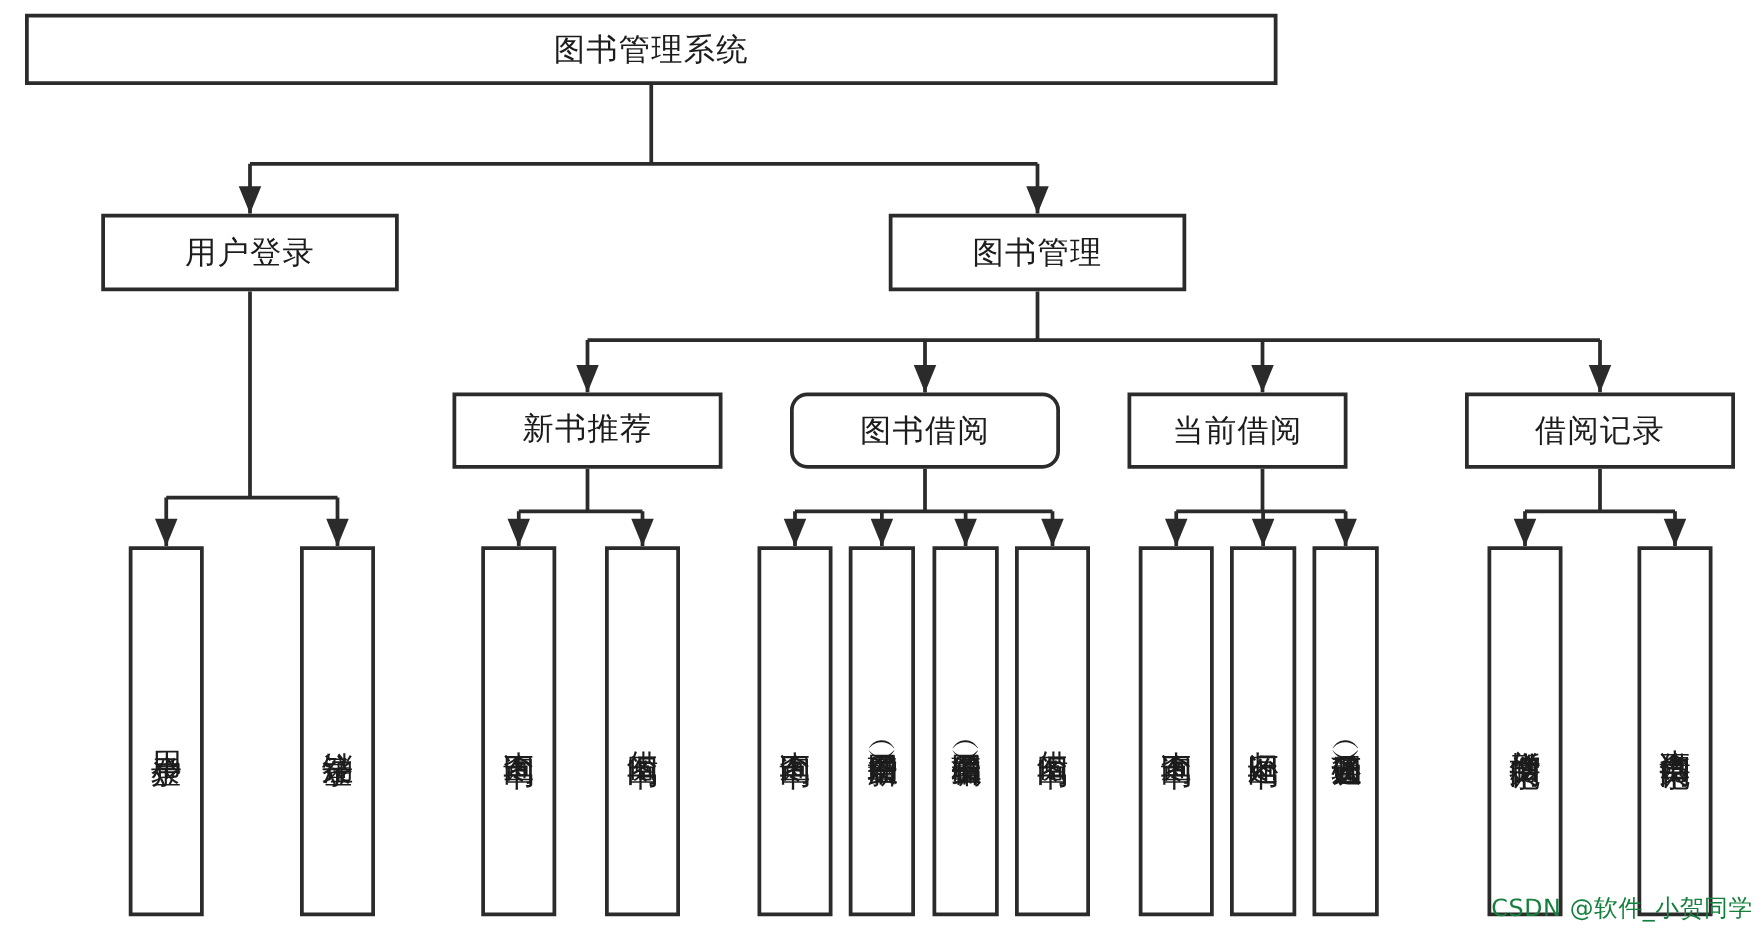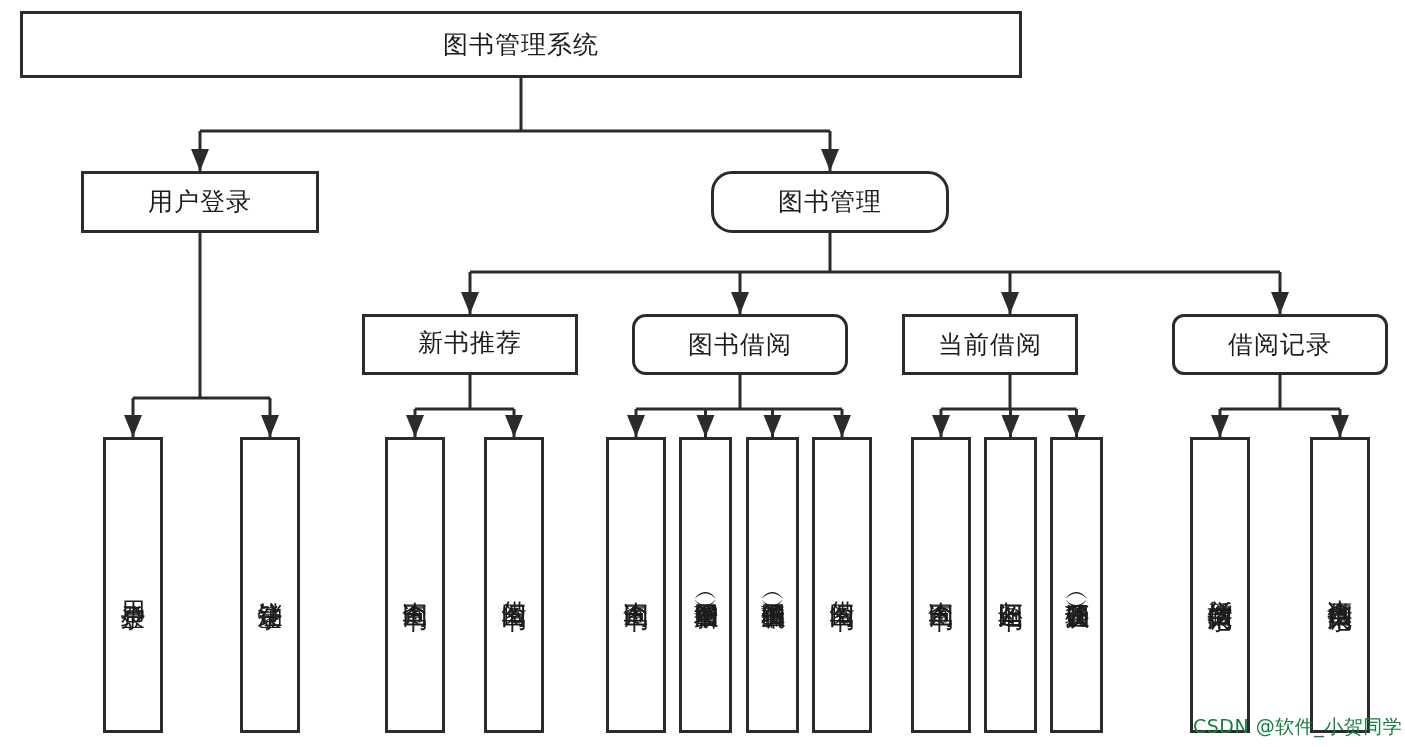--- a/index.html
+++ b/index.html
@@ -118,39 +118,39 @@
       <polygon points="1067.5,415 1085.5,415 1076.5,437" fill="#2b2b2b"></polygon>
       <line x1="1280" y1="375" x2="1280" y2="409" stroke="#2b2b2b" stroke-width="3"></line>
       <line x1="1220" y1="409" x2="1340" y2="409" stroke="#2b2b2b" stroke-width="3"></line>
       <line x1="1220" y1="409" x2="1220" y2="437" stroke="#2b2b2b" stroke-width="3"></line>
       <polygon points="1211,415 1229,415 1220,437" fill="#2b2b2b"></polygon>
       <line x1="1340" y1="409" x2="1340" y2="437" stroke="#2b2b2b" stroke-width="3"></line>
       <polygon points="1331,415 1349,415 1340,437" fill="#2b2b2b"></polygon>
     </svg>
 
   <div id="nodes">
-      <div class="node h" style="left: 20px; top: 11px; width: 1002px; height: 67px;">
+      <div class="node h" style="left: 20px; top: 11px; width: 1002px; height: 57px;">
         <span>图书管理系统</span>
       </div>
       <div class="node h" style="left: 81px; top: 171px; width: 238px; height: 62px;">
         <span>用户登录</span>
       </div>
-      <div class="node h" style="left: 711px; top: 171px; width: 238px; height: 62px; border-radius: 21px;">
+      <div class="node h" style="left: 711px; top: 171px; width: 238px; height: 62px;">
         <span>图书管理</span>
       </div>
       <div class="node h" style="left: 362px; top: 314px; width: 216px; height: 61px; font-family: Liberation Mono, monospace;">
         <span>新书推荐</span>
       </div>
       <div class="node h" style="left: 632px; top: 314px; width: 216px; height: 61px; border-radius: 14px;">
         <span>图书借阅</span>
       </div>
       <div class="node h" style="left: 902px; top: 314px; width: 176px; height: 61px;">
         <span>当前借阅</span>
       </div>
-      <div class="node h" style="left: 1172px; top: 314px; width: 216px; height: 61px; border-radius: 12px;">
+      <div class="node h" style="left: 1172px; top: 314px; width: 216px; height: 61px;">
         <span>借阅记录</span>
       </div>
       <div class="node v" style="left: 103px; top: 437px; width: 60px; height: 296px;">
         <span>用户登录</span>
       </div>
       <div class="node v" style="left: 240px; top: 437px; width: 60px; height: 296px;">
         <span>注销登录</span>
       </div>
       <div class="node v" style="left: 385px; top: 437px; width: 60px; height: 296px;">
         <span>查询图书</span>

